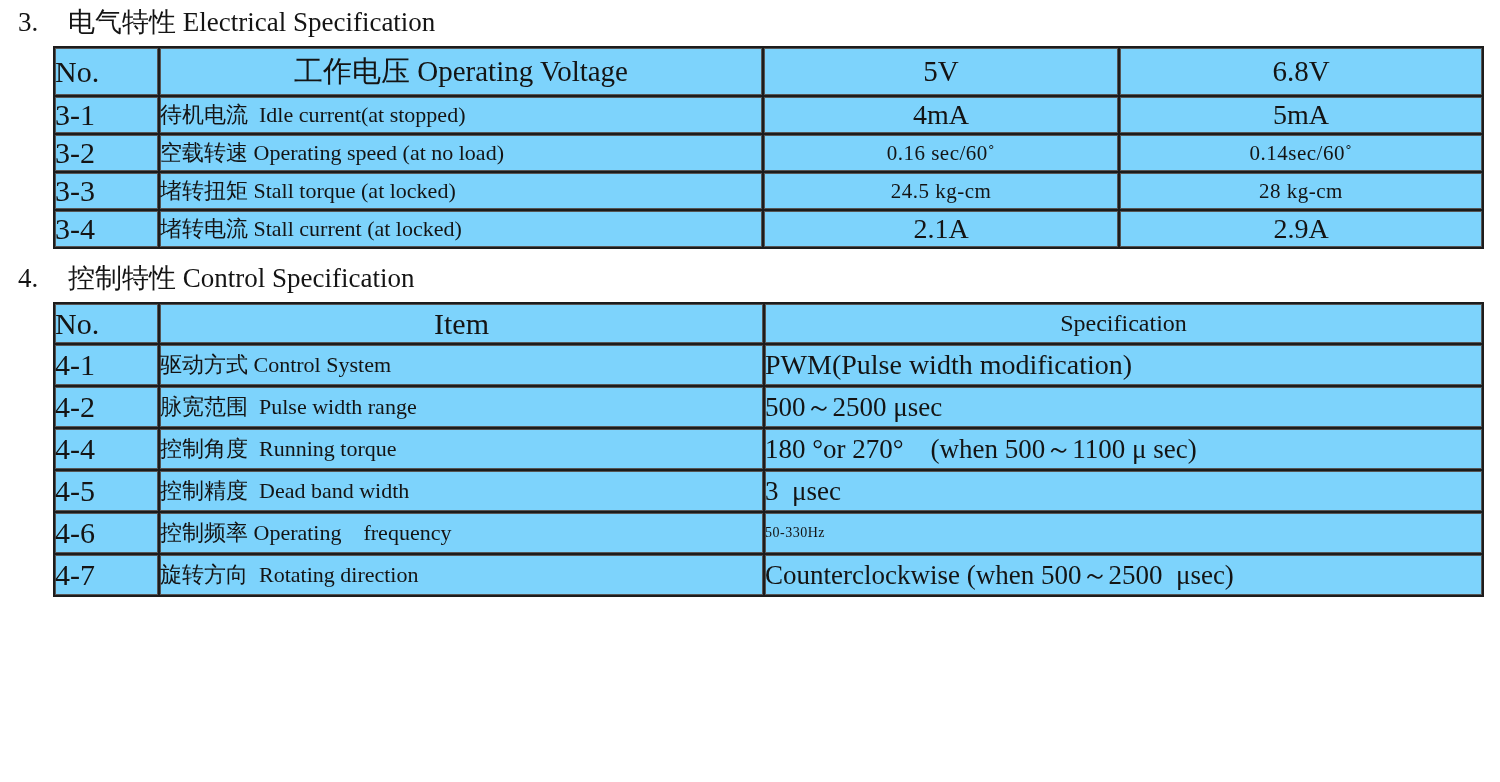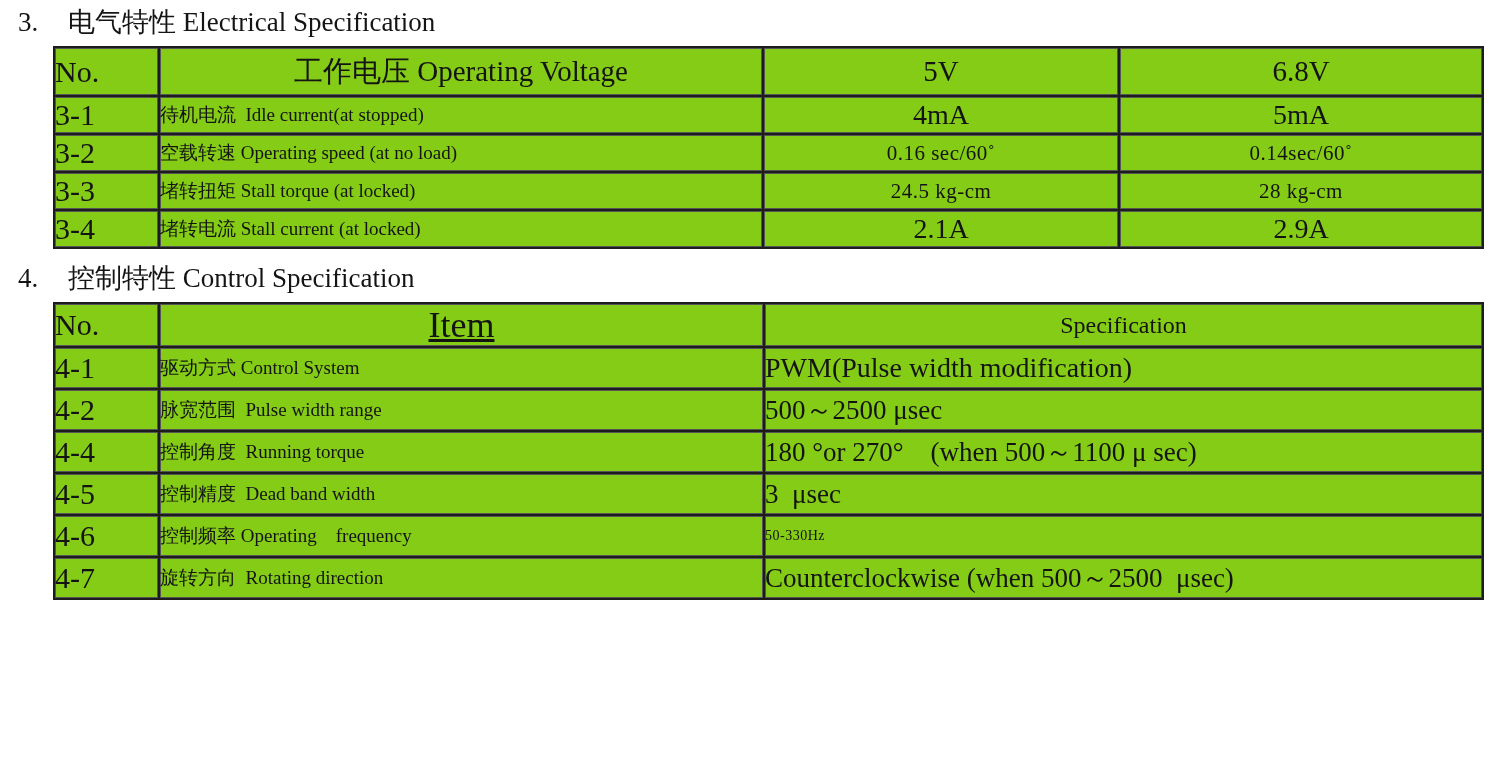--- a/index.html
+++ b/index.html
@@ -29,21 +29,21 @@
     flex: 0 0 auto;
   }
   .sec-title-3 { padding-top: 5px; }
   .sec-title-4 { margin-top: 12px; }
 
   table.spec-table {
     border-collapse: collapse;
     margin-left: 53px;
     margin-top: 7px;
     table-layout: fixed;
-    background: #84cc16;
+    background: #7dd3fc;
     padding-left: 34px;
   }
   table.spec-table td, table.spec-table th {
     border: 2px solid #1c1c1c;
     box-shadow: 0 0 0 1px #555 inset;
     padding: 0;
     overflow: hidden;
     white-space: pre-wrap;
     font-weight: normal;
     vertical-align: middle;
@@ -64,21 +64,21 @@
   .t2 tr.row  { height: 42px; margin-top: 16px; }
 
   .no-cell {
     text-align: left;
     padding-left: 13px;
     font-size: 30px;
   }
   .item-cell {
     text-align: left;
     padding-left: 14px;
-    font-size: 19px;
+    font-size: 22px;
   }
   .item-hdr {
     text-align: center;
     font-size: 29px;
   }
   .val-cell {
     text-align: center;
     font-size: 28px;
   }
   .val-cell.sm {
@@ -153,21 +153,21 @@
 
   <table class="spec-table t2">
     <colgroup>
         <col class="c-no">
         <col class="c-item">
         <col class="c-spec">
       </colgroup>
     <tbody>
         <tr class="hdr">
       <th class="no-cell">No.</th>
-      <th class="item-hdr" style="font-size:36px;text-decoration:underline;">Item</th>
+      <th class="item-hdr" style="font-size:30px;">Item</th>
       <th class="hdr-small">Specification</th>
     </tr>
     <tr class="row">
       <td class="no-cell">4-1</td>
       <td class="item-cell">驱动方式 Control System</td>
       <td class="spec-cell pwm">PWM(Pulse width modification)</td>
     </tr>
     <tr class="row">
       <td class="no-cell">4-2</td>
       <td class="item-cell">脉宽范围  Pulse width range</td>

